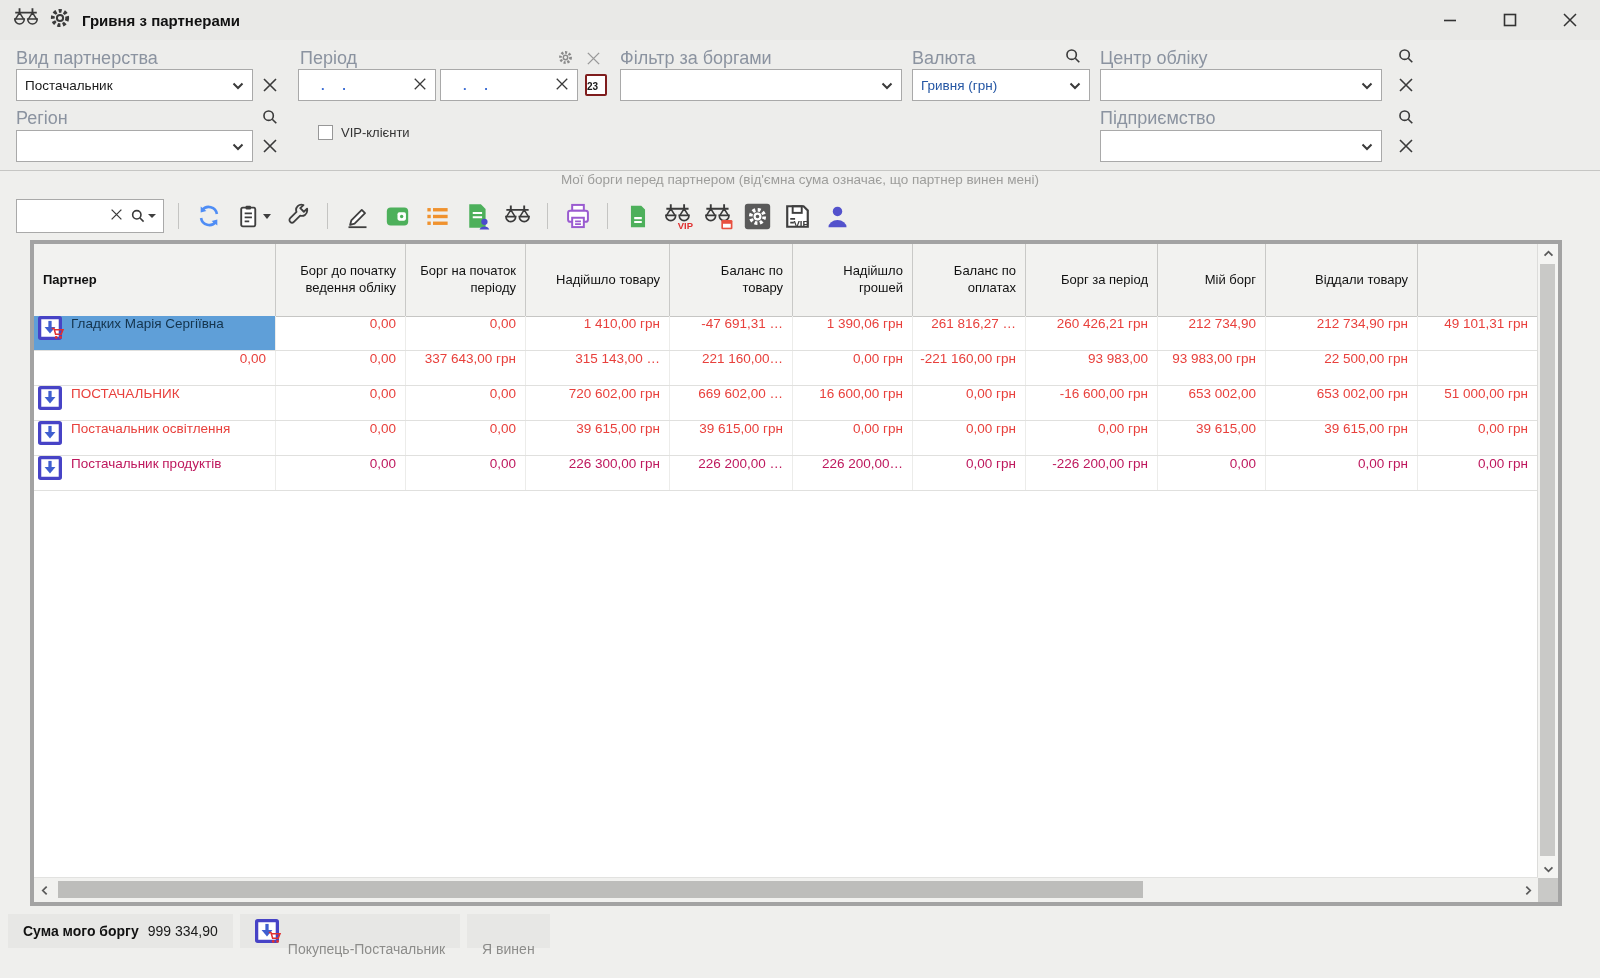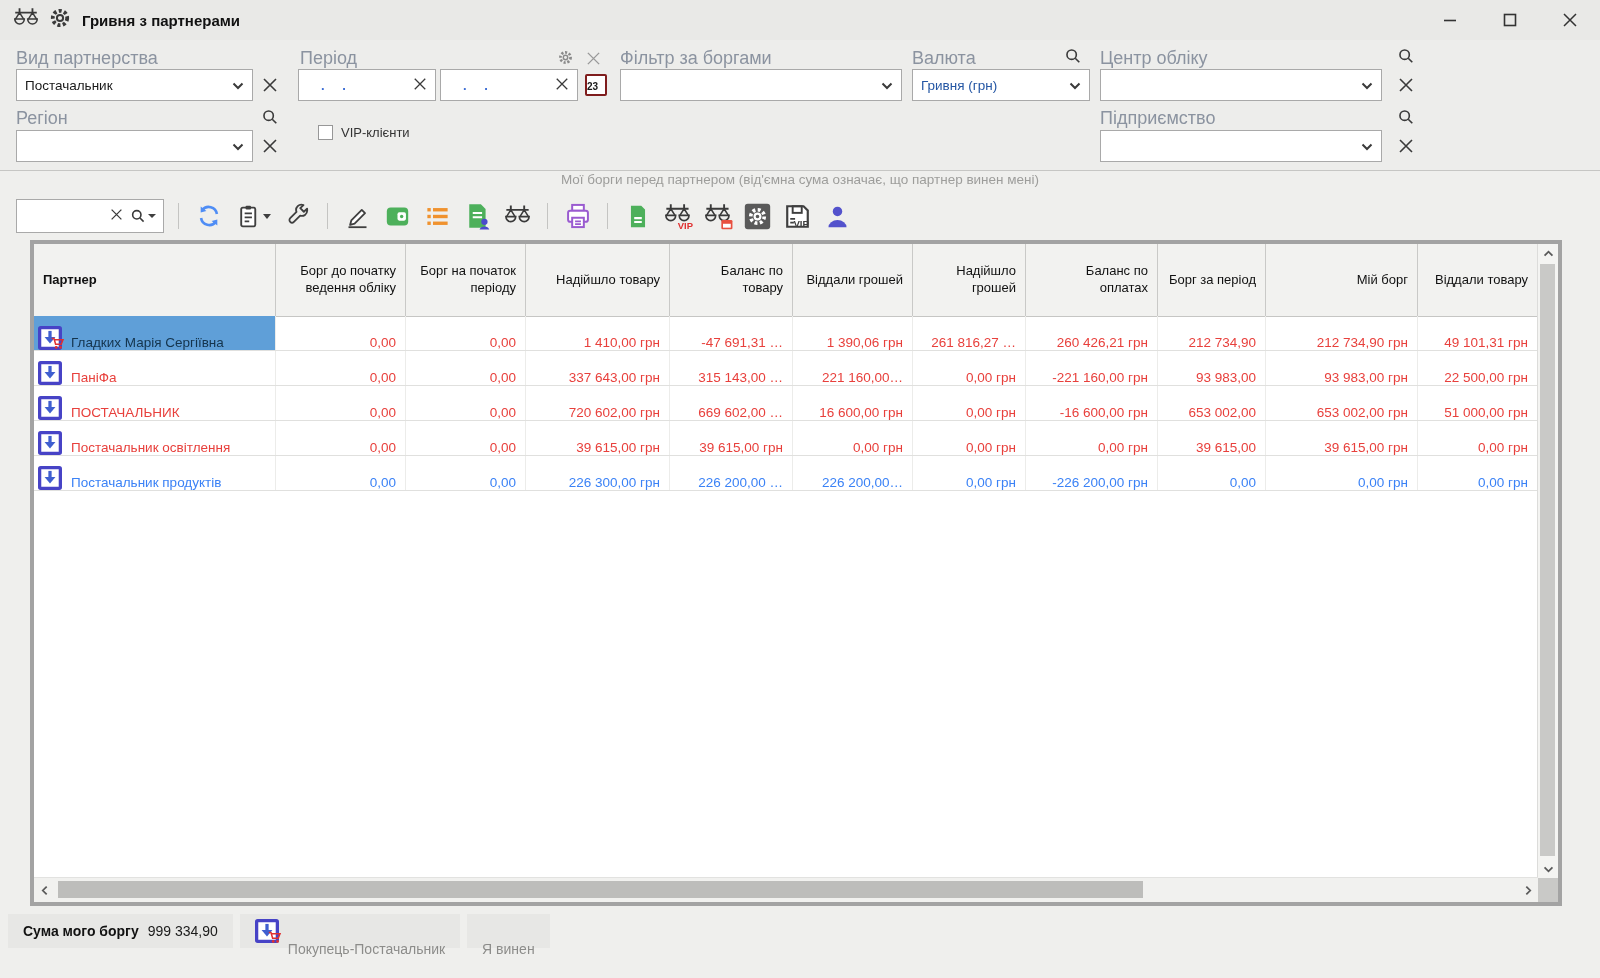--- a/index.html
+++ b/index.html
@@ -49,25 +49,25 @@
     border:4px solid #a3a3a3;box-sizing:border-box;}
   .thead{position:absolute;top:0;left:0;right:20px;height:72px;background:#f2f2f0;
     border-bottom:1px solid #c6c6c4;display:grid;
     grid-template-columns:242px 130px 120px 144px 123px 120px 113px 132px 108px 152px minmax(0,1fr);}
   .th{border-right:1px solid #c9c9c7;box-sizing:border-box;display:flex;align-items:center;
     justify-content:flex-end;text-align:right;padding:4px 9px;font-size:13px;line-height:1.3;color:#111;}
   .th.first{justify-content:flex-start;text-align:left;font-weight:bold;}
   .tbody{position:absolute;top:72px;left:0;right:20px;}
   .tr{display:grid;grid-template-columns:242px 130px 120px 144px 123px 120px 113px 132px 108px 152px minmax(0,1fr);
     height:34px;border-bottom:1px solid #e0e0de;}
-  .td{border-right:1px solid #ececea;box-sizing:border-box;display:flex;align-items:flex-end;
+  .td{border-right:1px solid #ececea;box-sizing:border-box;display:flex;align-items:flex-start;
     justify-content:flex-end;padding:0 9px;font-size:13.5px;white-space:nowrap;overflow:hidden;}
   .td.partner{justify-content:flex-start;padding:0 6px 0 4px;gap:9px;}
   .red{color:#e8403c;}
-  .dark{color:#3b82f6;}
+  .dark{color:#be185d;}
   .tr.selected .partner{background:#5f9fd8;}
   .tr.selected .partner .pname{color:#14344d;}
   .picon{width:24px;height:24px;position:relative;flex:0 0 auto;}
   .picon .cart{position:absolute;right:-3px;bottom:-3px;}
   .pname{font-size:13.5px;}
 
   
   .vscroll{position:absolute;top:0;right:0;bottom:24px;width:20px;background:#f4f4f2;border-left:1px solid #dcdcda;}
   .varrow{position:absolute;left:0;width:20px;height:18px;display:flex;align-items:center;justify-content:center;}
   .vthumb{position:absolute;left:2px;right:3px;top:20px;bottom:22px;background:#c9c9c7;}
@@ -426,21 +426,20 @@
   </div>
 
   <div class="table-area">
 
     <div class="thead">
       <span class="th first">Партнер</span>
       <span class="th">Борг до початку ведення обліку</span>
       <span class="th">Борг на початок періоду</span>
       <span class="th">Надійшло товару</span>
       <span class="th">Баланс по товару</span>
-      <span class="th">Віддали грошей</span>
       <span class="th">Надійшло грошей</span>
       <span class="th">Баланс по оплатах</span>
       <span class="th">Борг за період</span>
       <span class="th">Мій борг</span>
       <span class="th">Віддали товару</span>
     </div>
 
     <div class="tbody">
 
       <div class="tr selected">
@@ -467,30 +466,20 @@
         <span class="td red">-47 691,31 …</span>
         <span class="td red">1 390,06 грн</span>
         <span class="td red">261 816,27 …</span>
         <span class="td red">260 426,21 грн</span>
         <span class="td red">212 734,90</span>
         <span class="td red">212 734,90 грн</span>
         <span class="td red">49 101,31 грн</span>
       </div>
 
       <div class="tr">
-        <span class="td partner">
-          <span class="picon">
-            <svg width="24" height="24" viewBox="0 0 22 22">
-                <rect x="1.5" y="1.5" width="19" height="19" rx="1" fill="#fff" stroke="#4743c6" stroke-width="3"></rect>
-                <path d="M11 4.5V11" stroke="#3f5fd0" stroke-width="3"></path>
-                <path d="M6 10l5 6 5-6z" fill="#3f5fd0"></path>
-              </svg>
-          </span>
-          <span class="pname red">ПаніФа</span>
-        </span>
         <span class="td red">0,00</span>
         <span class="td red">0,00</span>
         <span class="td red">337 643,00 грн</span>
         <span class="td red">315 143,00 …</span>
         <span class="td red">221 160,00…</span>
         <span class="td red">0,00 грн</span>
         <span class="td red">-221 160,00 грн</span>
         <span class="td red">93 983,00</span>
         <span class="td red">93 983,00 грн</span>
         <span class="td red">22 500,00 грн</span>

